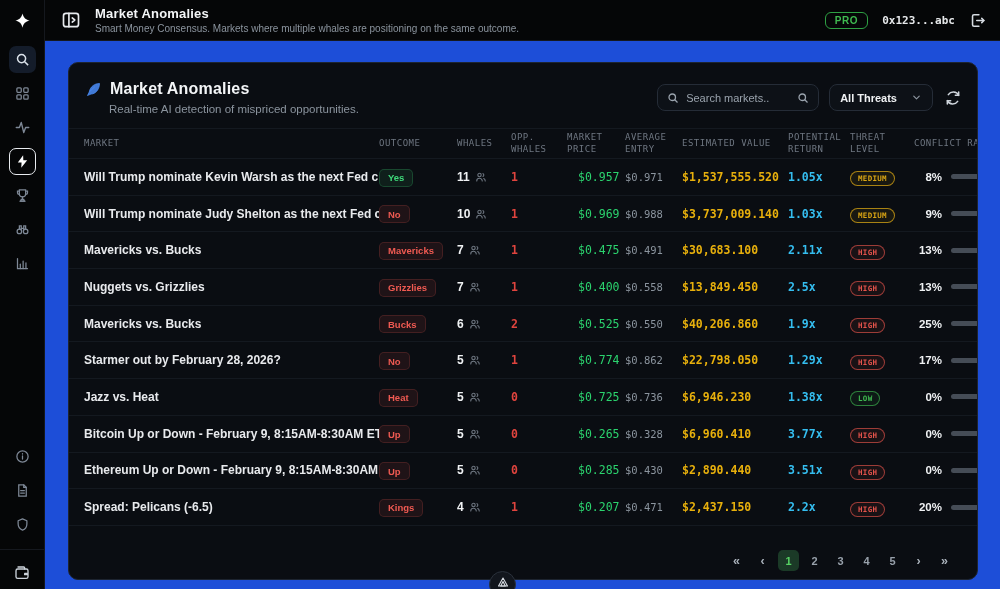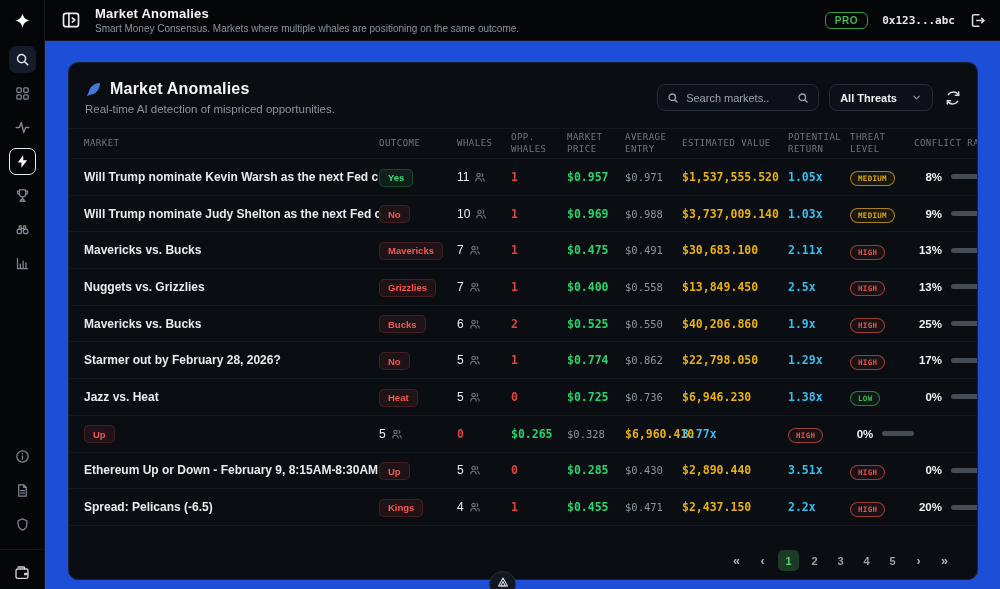--- a/index.html
+++ b/index.html
@@ -37,21 +37,21 @@
   .wallet-slot svg { width:16px; height:16px; color:#cdd4dc; }
 
   
   .panel { position:absolute; left:68px; top:62px; width:910px; height:518px; background:#0a0d12;
            border:1px solid #1d2430; border-radius:10px; overflow:hidden; display:flex; flex-direction:column; }
   .panel-head { display:flex; align-items:center; padding:17px 16px 13px 16px; }
   .ph-left { display:flex; flex-direction:column; gap:5px; }
   .ph-title-row { display:flex; align-items:center; gap:8px; }
   .feather { width:17px; height:17px; color:#4b8df8; }
   .ph-title { color:#f3f5f7; font-size:16px; font-weight:bold; letter-spacing:.2px; }
-  .ph-sub { color:#8b949e; font-size:11.5px; }
+  .ph-sub { color:#8b949e; font-size:11.5px;margin-left:24px; }
   .ph-right { margin-left:auto; display:flex; align-items:center; gap:10px; }
   .searchbox { display:flex; align-items:center; gap:7px; background:#0d1117; border:1px solid #252c37;
                border-radius:8px; height:27px; padding:0 9px; width:162px; }
   .searchbox svg { width:12px; height:12px; color:#9aa3ad; flex:none; }
   .searchbox input { background:transparent; border:0; outline:0; color:#e6e8ea; font-size:11px; width:100%;
                      font-family:"Liberation Sans", sans-serif; }
   .searchbox input::placeholder { color:#9aa3ad; }
   .filterbox { display:flex; align-items:center; gap:14px; background:#0d1117; border:1px solid #252c37;
                border-radius:8px; height:27px; padding:0 10px; cursor:pointer; }
   .filterbox .flabel { color:#f0f2f4; font-size:11px; font-weight:bold; }
@@ -63,24 +63,24 @@
   .tgrid { display:grid; grid-template-columns:295px 78px 54px 56px 58px 57px 106px 62px 64px 140px;
            align-items:center; padding-left:15px; width:985px; }
   .thead { height:31px; border-top:1px solid #141920; border-bottom:1px solid #141920; }
   .th { font-family:"DejaVu Sans Mono", monospace; font-size:9px; color:#6e7681; letter-spacing:.5px;
         line-height:1.25; text-transform:uppercase; padding-right:6px; }
   .trow { height:36.7px; border-bottom:1px solid #141920; cursor:pointer; }
   .c-market { color:#e8eaed; font-size:12px; font-weight:bold; padding-right:10px; white-space:nowrap; overflow:hidden; }
   .badge { display:inline-block; font-size:9.5px; font-weight:bold; border-radius:5px; padding:2.5px 8px; }
   .badge.green { color:#3fd97a; background:rgba(63,217,122,.09); border:1px solid rgba(63,217,122,.22); }
   .badge.red { color:#ef5a52; background:rgba(239,90,82,.09); border:1px solid rgba(239,90,82,.18); }
-  .c-whales { display:flex; align-items:center; gap:5px; color:#f0f2f4; font-size:12px; font-weight:normal; }
+  .c-whales { display:flex; align-items:center; gap:5px; color:#f0f2f4; font-size:12px; font-weight:bold; }
   .c-whales svg { width:12px; height:12px; color:#6e7681; }
   .c-opp { color:#e0443e; font-size:11.5px; font-weight:bold; font-family:"DejaVu Sans Mono", monospace; }
-  .c-price { color:#2bd36e; font-size:11.5px; font-weight:bold; font-family:"DejaVu Sans Mono", monospace; }
+  .c-price { color:#2bd36e; font-size:11.5px; font-weight:normal; font-family:"DejaVu Sans Mono", monospace;margin-left:11px; }
   .c-entry { color:#8b949e; font-size:10.5px; font-family:"DejaVu Sans Mono", monospace; }
   .c-value { color:#e8b00c; font-size:11.5px; font-weight:bold; font-family:"DejaVu Sans Mono", monospace; }
   .c-return { color:#35bef0; font-size:11.5px; font-weight:bold; font-family:"DejaVu Sans Mono", monospace; }
   .threat-pill { display:inline-block; font-family:"DejaVu Sans Mono", monospace; font-size:7.5px; font-weight:bold;
                  border-radius:999px; padding:2px 7px; letter-spacing:.3px; }
   .threat-pill.medium { color:#d9a514; border:1px solid rgba(217,165,20,.75); background:rgba(217,165,20,.07);text-align:center; }
   .threat-pill.high { color:#e5534b; border:1px solid rgba(229,83,75,.65); background:rgba(229,83,75,.07);text-align:right; }
   .threat-pill.low { color:#3fb950; border:1px solid rgba(63,185,80,.65); background:rgba(63,185,80,.07); }
   .c-conflict { display:flex; align-items:center; gap:9px; }
   .conflict-pct { color:#f0f2f4; font-size:11.5px; font-weight:bold; width:28px; text-align:right; }
@@ -484,20 +484,21 @@
             </div>
             <div class="c-conflict">
               <span class="conflict-pct">0%</span>
               <span class="cbar">
                 <span class="cfill" style="width: 0%;"></span>
               </span>
             </div>
           </div>
 
           <div class="tgrid trow">
+            <div class="c-market">Bitcoin Up or Down - February 9, 8:15AM-8:30AM ET</div>
             <div>
               <span class="badge red">Up</span>
             </div>
             <div class="c-whales">
               <span>5</span>
               <svg viewBox="0 0 24 24" fill="none" stroke="currentColor" stroke-width="2.2" stroke-linecap="round">
                 <circle cx="9" cy="8" r="3.4"></circle>
                 <path d="M3.5 20 a5.5 5.5 0 0 1 11 0"></path>
                 <path d="M16 5.2 a3.4 3.4 0 0 1 0 5.8"></path>
                 <path d="M17.5 15.2 a5.5 5.5 0 0 1 3 4.8"></path>
@@ -557,21 +558,21 @@
             <div class="c-whales">
               <span>4</span>
               <svg viewBox="0 0 24 24" fill="none" stroke="currentColor" stroke-width="2.2" stroke-linecap="round">
                 <circle cx="9" cy="8" r="3.4"></circle>
                 <path d="M3.5 20 a5.5 5.5 0 0 1 11 0"></path>
                 <path d="M16 5.2 a3.4 3.4 0 0 1 0 5.8"></path>
                 <path d="M17.5 15.2 a5.5 5.5 0 0 1 3 4.8"></path>
               </svg>
             </div>
             <div class="c-opp">1</div>
-            <div class="c-price">$0.455</div>
+            <div class="c-price">$0.207</div>
             <div class="c-entry">$0.471</div>
             <div class="c-value">$2,437.150</div>
             <div class="c-return">2.2x</div>
             <div>
               <span class="threat-pill high">HIGH</span>
             </div>
             <div class="c-conflict">
               <span class="conflict-pct">20%</span>
               <span class="cbar">
                 <span class="cfill" style="width: 28%;"></span>

